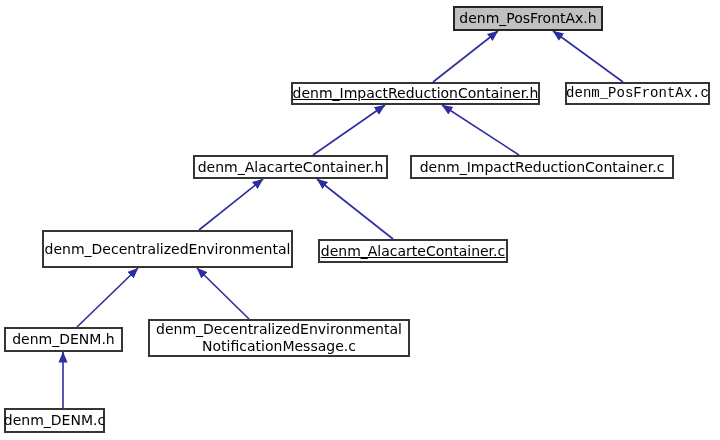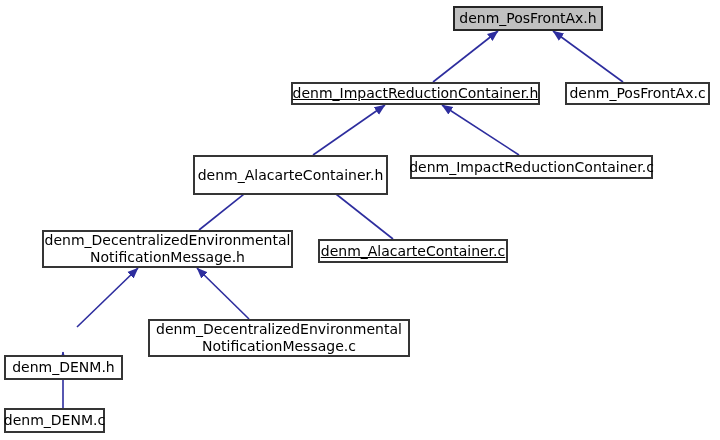--- a/index.html
+++ b/index.html
@@ -64,37 +64,36 @@
         <line x1="63" y1="408" x2="63" y2="352" stroke="#2d2d9e" stroke-width="1.6" marker-end="url(#arrowhead)"></line>
       </g>
   </svg>
   <div id="nodes-layer">
       <div class="node highlight" style="left: 453px; top: 6px; width: 150px; height: 25px;">
         <div>denm_PosFrontAx.h</div>
       </div>
       <div class="node" style="left: 291px; top: 82px; width: 249px; height: 23px; text-decoration: underline;">
         <div>denm_ImpactReductionContainer.h</div>
       </div>
-      <div class="node" style="left: 565px; top: 82px; width: 145px; height: 23px;">
+      <div class="node" style="left: 565px; top: 82px; width: 145px; height: 23px; font-family: Liberation Mono, monospace;">
         <div>denm_PosFrontAx.c</div>
       </div>
-      <div class="node" style="left: 193px; top: 155px; width: 195px; height: 40px;">
+      <div class="node" style="left: 193px; top: 155px; width: 195px; height: 24px;">
         <div>denm_AlacarteContainer.h</div>
       </div>
-      <div class="node" style="left: 410px; top: 155px; width: 243px; height: 24px;">
+      <div class="node" style="left: 410px; top: 155px; width: 264px; height: 24px;">
         <div>denm_ImpactReductionContainer.c</div>
       </div>
       <div class="node" style="left: 42px; top: 230px; width: 251px; height: 38px;">
         <div>denm_DecentralizedEnvironmental</div>
-        <div>NotificationMessage.h</div>
       </div>
       <div class="node" style="left: 318px; top: 239px; width: 190px; height: 24px; text-decoration: underline;">
         <div>denm_AlacarteContainer.c</div>
       </div>
-      <div class="node" style="left: 4px; top: 327px; width: 119px; height: 25px; margin-top: 28px;">
+      <div class="node" style="left: 4px; top: 327px; width: 119px; height: 25px;">
         <div>denm_DENM.h</div>
       </div>
       <div class="node" style="left: 148px; top: 319px; width: 262px; height: 38px;">
         <div>denm_DecentralizedEnvironmental</div>
         <div>NotificationMessage.c</div>
       </div>
       <div class="node" style="left: 4px; top: 408px; width: 101px; height: 25px;">
         <div>denm_DENM.c</div>
       </div>
     </div>

